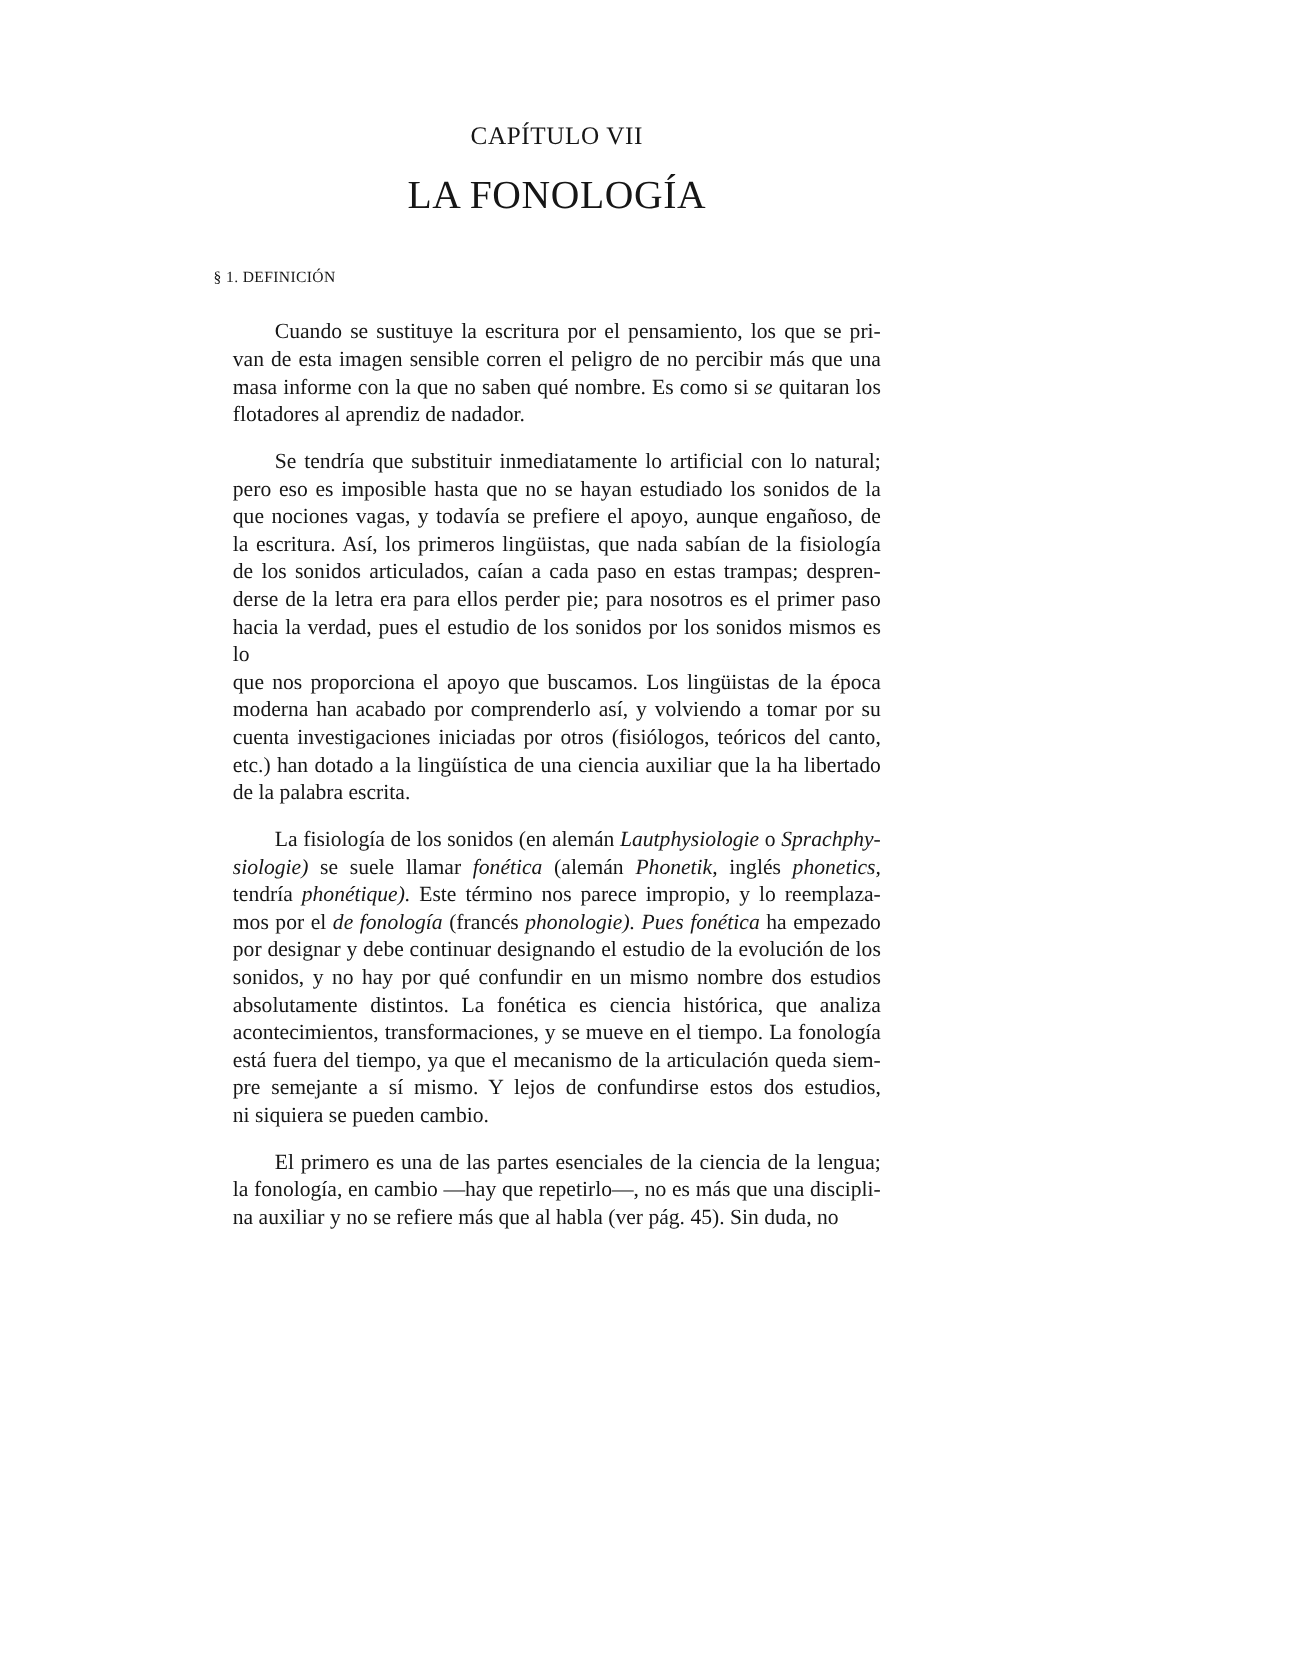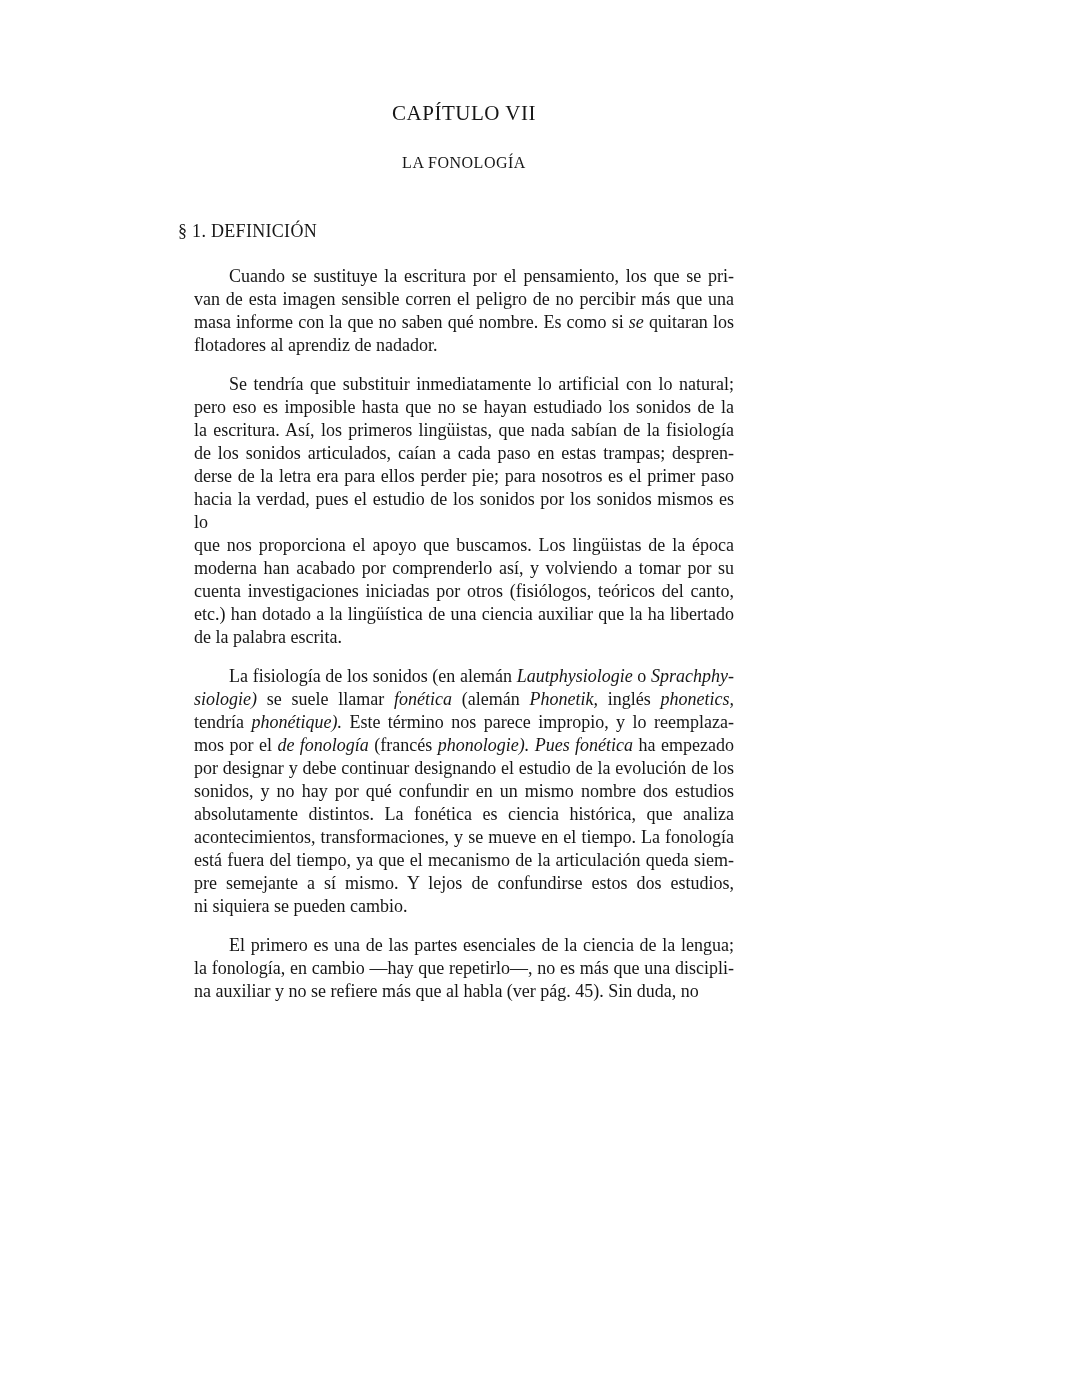--- a/index.html
+++ b/index.html
@@ -26,28 +26,28 @@
   .chapter-heading {
     text-align: center;
     font-size: 21px;
     font-weight: 400;
     letter-spacing: 0.5px;
     margin: 0 0 0 0;
     line-height: 24px;
   }
   .chapter-title {
     text-align: center;
-    font-size: 16px;
+    font-size: 33px;
     font-weight: 400;
     letter-spacing: 0.5px;
     margin: 23px 0 0 0;
     line-height: 30px;
   }
   .section-heading {
-    font-size: 18px;
+    font-size: 13px;
     font-weight: 400;
     letter-spacing: 0.3px;
     margin: 43px 0 0 0;
     line-height: 20px;
   }
   .body-text {
     margin-top: 24px;
     font-size: 18px;
   }
   .para {
@@ -82,20 +82,21 @@
     <div class="body-text">
         <div class="para">
           <div class="line first"><span>Cuando se sustituye la escritura por el pensamiento, los que se pri-</span></div>
           <div class="line"><span>van de esta imagen sensible corren el peligro de no percibir más que una</span></div>
           <div class="line"><span>masa informe con la que no saben qué nombre. Es como si </span><span class="it">se</span><span> quitaran los</span></div>
           <div class="line last"><span>flotadores al aprendiz de nadador.</span></div>
         </div>
         <div class="para">
           <div class="line first"><span>Se tendría que substituir inmediatamente lo artificial con lo natural;</span></div>
           <div class="line"><span>pero eso es imposible hasta que no se hayan estudiado los sonidos de la</span></div>
+          <div class="line"><span>que nociones vagas, y todavía se prefiere el apoyo, aunque engañoso, de</span></div>
           <div class="line"><span>la escritura. Así, los primeros lingüistas, que nada sabían de la fisiología</span></div>
           <div class="line"><span>de los sonidos articulados, caían a cada paso en estas trampas; despren-</span></div>
           <div class="line"><span>derse de la letra era para ellos perder pie; para nosotros es el primer paso</span></div>
           <div class="line"><span>hacia la verdad, pues el estudio de los sonidos por los sonidos mismos es lo</span></div>
           <div class="line"><span>que nos proporciona el apoyo que buscamos. Los lingüistas de la época</span></div>
           <div class="line"><span>moderna han acabado por comprenderlo así, y volviendo a tomar por su</span></div>
           <div class="line"><span>cuenta investigaciones iniciadas por otros (fisiólogos, teóricos del canto,</span></div>
           <div class="line"><span>etc.) han dotado a la lingüística de una ciencia auxiliar que la ha libertado</span></div>
           <div class="line last"><span>de la palabra escrita.</span></div>
         </div>

